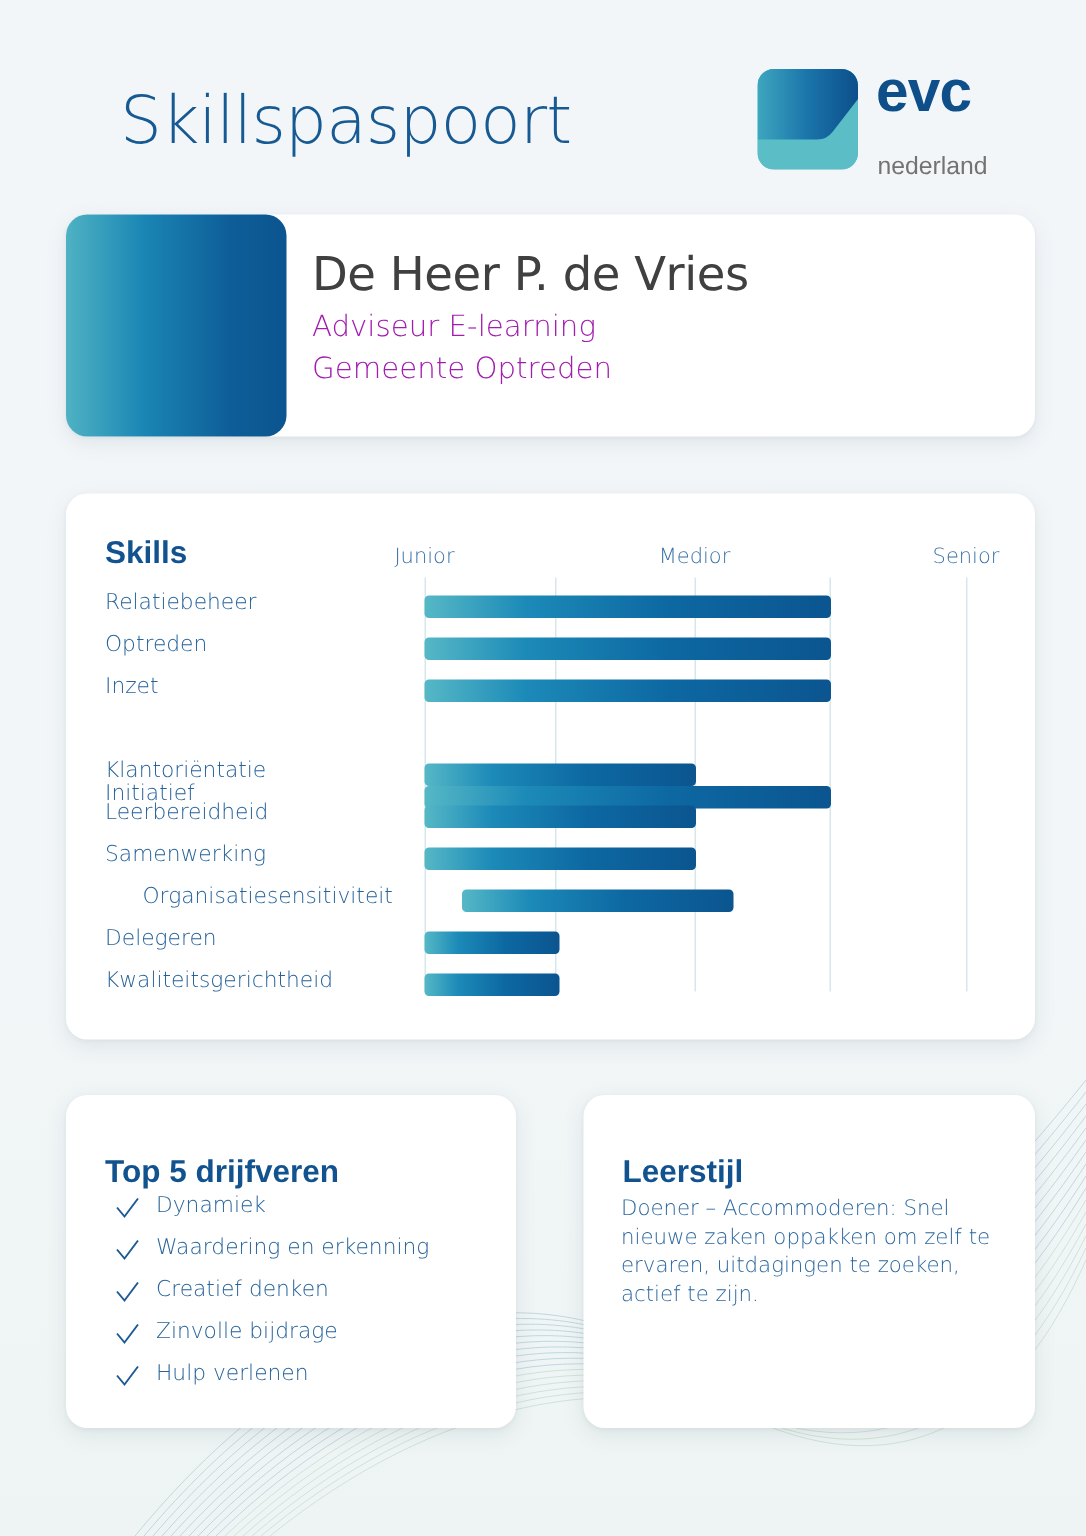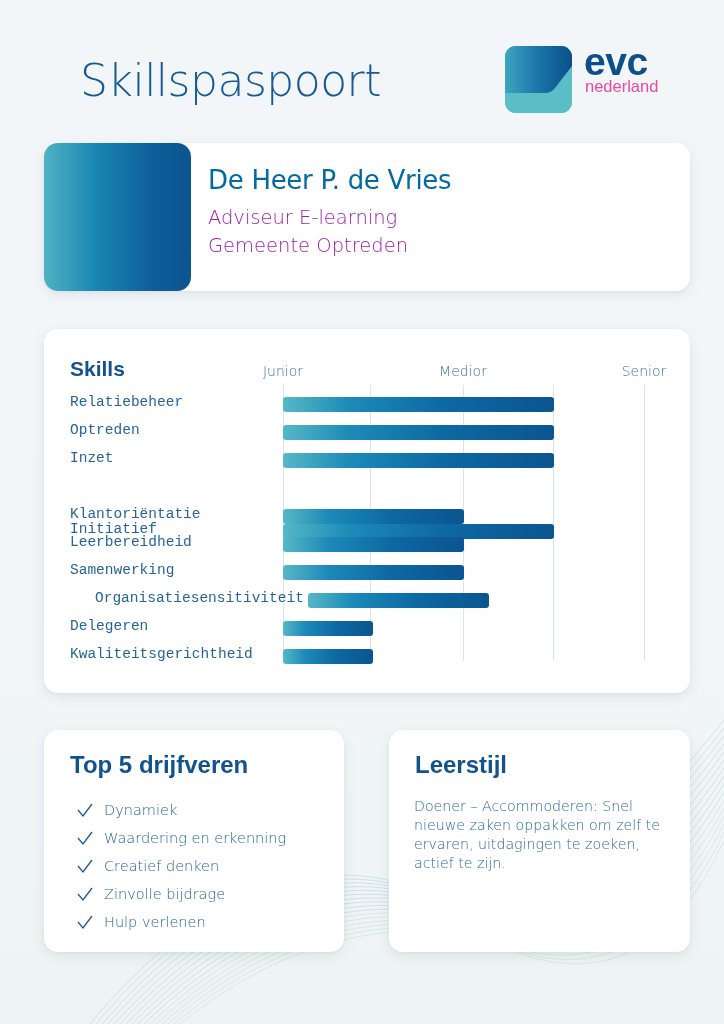--- a/index.html
+++ b/index.html
@@ -24,72 +24,72 @@
     position: absolute; left: 0; top: 0; width: 67px; height: 67px;
     border-radius: 11px; overflow: hidden;
     background: #5bbdc6;
   }
   .logo-text-main {
     position: absolute; left: 79px; top: -6px;
     font-family: "Liberation Sans", sans-serif; font-weight: 700;
     font-size: 39px; color: #0e4f8a; letter-spacing: -0.5px;
   }
   .logo-text-sub {
-    position: absolute; left: 80px; top: 31px;
+    position: absolute; left: 80px; top: 56px;
     font-family: "Liberation Sans", sans-serif; font-weight: 400;
-    font-size: 16.5px; color: #ec4899; text-align: right;
+    font-size: 16.5px; color: #737373; text-align: right;
   }
   .card {
     position: absolute; background: #fff; border-radius: 14px;
     box-shadow: 0 4px 14px rgba(60, 90, 110, 0.10), 0 1px 3px rgba(60,90,110,0.06);
     z-index: 1;
   }
   .profile { left: 44px; top: 143px; width: 646px; height: 148px; }
   .profile-accent {
     position: absolute; left: 0; top: 0; width: 147px; height: 148px;
     border-radius: 14px;
     background: linear-gradient(90deg, #4fb2c3 0%, #1a86b4 35%, #0e5d98 75%, #0b5590 100%);
   }
   .profile-name {
     position: absolute; left: 164px; top: 22px;
     font-family: "DejaVu Sans", sans-serif; font-weight: 500;
-    font-size: 26px; color: #0369a1; letter-spacing: -0.3px;
+    font-size: 31px; color: #404040; letter-spacing: -0.3px;
   }
   .profile-line {
     position: absolute; left: 164px;
     font-size: 19.5px; font-weight: 300; color: #a21caf;
   }
   .skills { left: 44px; top: 329px; width: 646px; height: 364px; }
   .skills-title {
     position: absolute; left: 26px; top: 28px;
     font-family: "Liberation Sans", sans-serif; font-weight: 700;
     font-size: 21px; color: #12538f; text-align: center;
   }
   .level-label {
     position: absolute; top: 34px; font-size: 14px; color: #3a72a6; font-weight: 300;
     transform: translateX(-50%);
   }
   .gridline { position: absolute; top: 56px; width: 1px; height: 276px; background: #d5e7eb; }
   .skill-row { position: absolute; left: 0; width: 646px; height: 28px; }
   .skill-label {
-    position: absolute; left: 26px; top: 4px; font-size: 14.5px; color: #28649b; font-weight: 300; font-family: Liberation Mono, monospace;
+    position: absolute; left: 26px; top: 4px; font-size: 14.5px; color: #28649b; font-weight: 300;
   }
   .skill-bar {
     position: absolute; left: 239px; top: 7px; height: 15px; border-radius: 3px;
     background: linear-gradient(90deg, #56b8c6 0%, #1c8ab8 25%, #0d68a2 60%, #0b5590 100%);
   }
   .drivers { left: 44px; top: 730px; width: 300px; height: 222px; }
   .learn { left: 389px; top: 730px; width: 301px; height: 222px; }
   .box-title {
-    position: absolute; left: 26px; top: 21px;
+    position: absolute; left: 26px; top: 40px;
     font-family: "Liberation Sans", sans-serif; font-weight: 700;
-    font-size: 24px; color: #12538f;
+    font-size: 21px; color: #12538f;
   }
   .drivers-list { position: absolute; left: 32px; top: 66px; list-style: none; }
-  .drivers-list li { height: 28px; display: flex; align-items: center; font-size: 14.5px; color: #28649b; font-weight: 300; }
+  .drivers-list li { height: 28px; display: flex; align-items: flex-start; font-size: 14.5px; color: #28649b; font-weight: 300; }
   .check { width: 18px; height: 18px; margin-right: 10px; display: inline-flex; }
   .learn-text {
     position: absolute; left: 25px; top: 67px; width: 260px;
     font-size: 14.2px; line-height: 19px; color: #2c68a0; font-weight: 300;
   }
 </style>
 </head>
 <body>
 
 <svg class="waves" viewBox="0 0 724 334" preserveAspectRatio="none">

